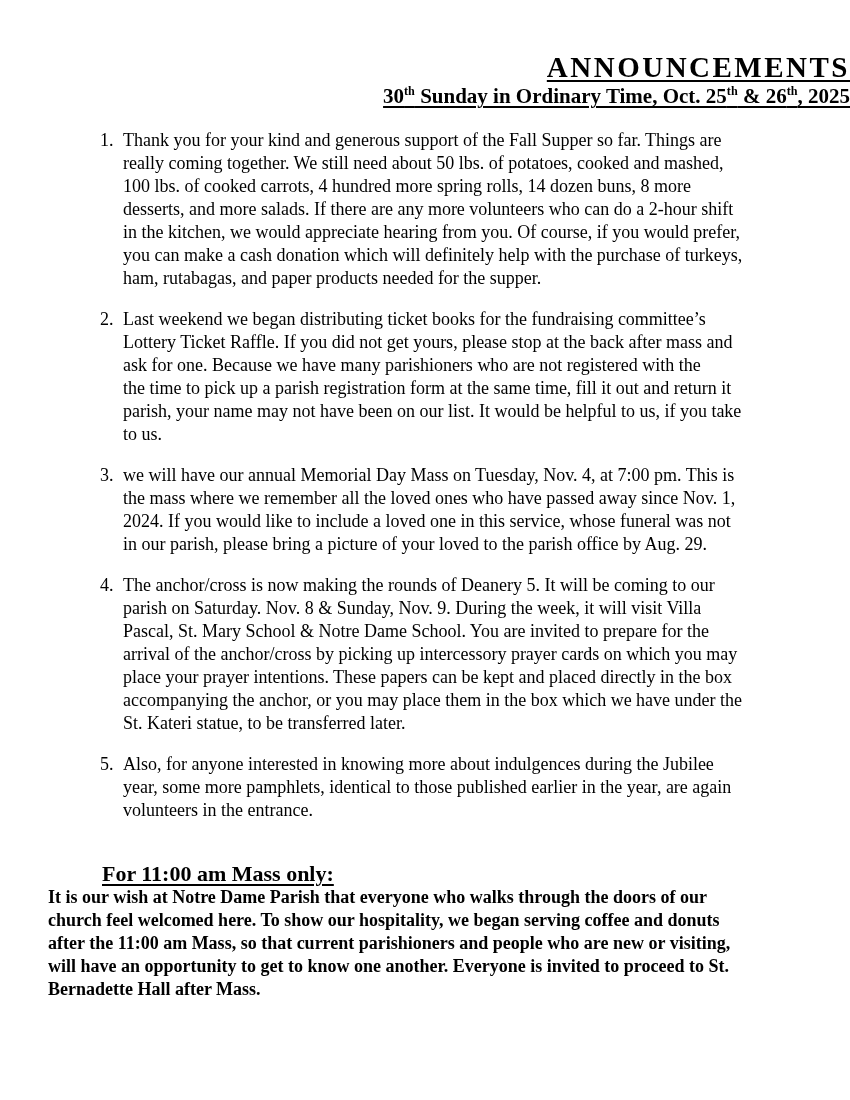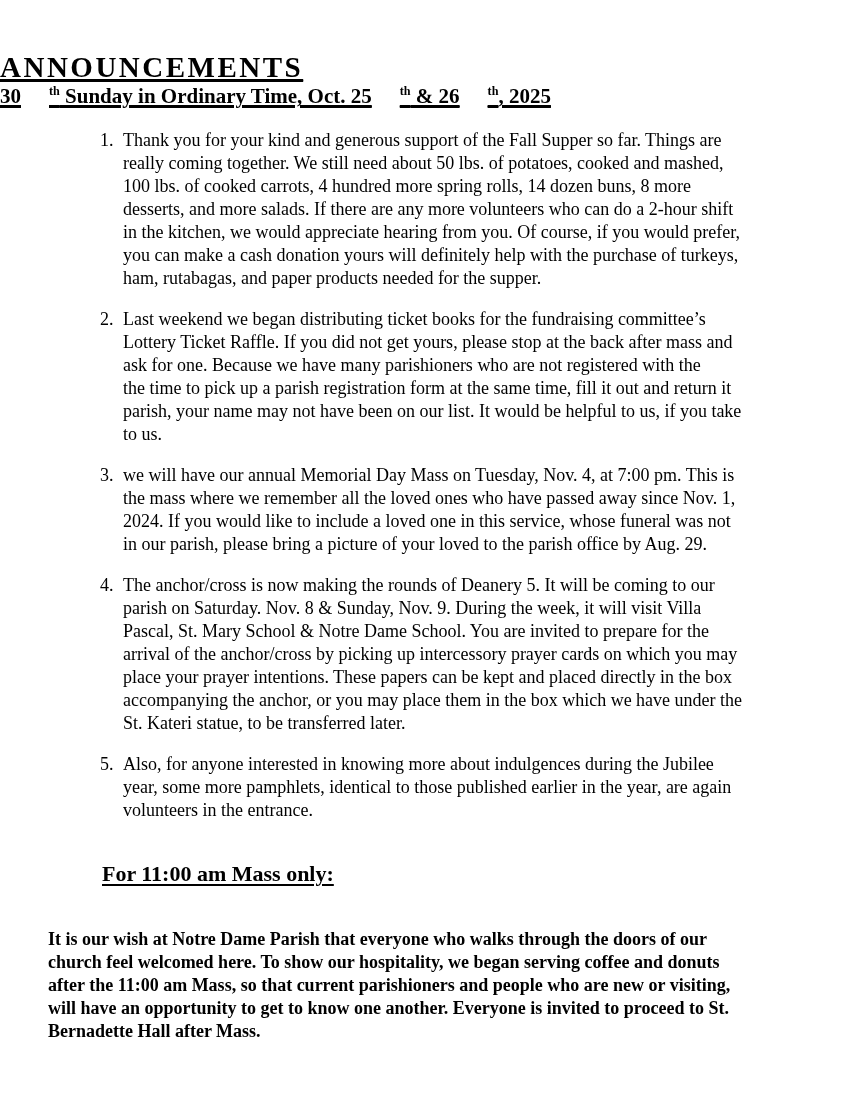--- a/index.html
+++ b/index.html
@@ -14,22 +14,21 @@
     background: #ffffff;
     color: #000000;
     font-family: "Liberation Serif", "DejaVu Serif", serif;
     overflow: hidden;
   }
   .header {
     position: absolute;
     top: 52px;
     left: 0;
     width: 100%;
-    text-align: left;
-    text-decoration: underline;
+    text-align: right;
   }
   .title {
     font-size: 29px;
     font-weight: bold;
     letter-spacing: 2.5px;
     line-height: 1.05;
     text-decoration: underline;
     text-decoration-thickness: 2px;
     text-underline-offset: 3px;
   }
@@ -39,21 +38,20 @@
     font-weight: bold;
     line-height: 1.1;
     text-decoration: underline;
     text-decoration-thickness: 2px;
     text-underline-offset: 3px;
   }
   sup {
     font-size: 58%;
     vertical-align: super;
     line-height: 0;
-    margin-left: 28px;
   }
   .list {
     position: absolute;
     left: 100px;
     top: 129px;
     width: 730px;
   }
   .item {
     display: flex;
     align-items: flex-start;
@@ -86,21 +84,20 @@
     text-underline-offset: 3px;
   }
   .footer-para {
     position: absolute;
     left: 48px;
     top: 886px;
     width: 780px;
     font-size: 18px;
     line-height: 23px;
     font-weight: bold;
-    margin-top: 42px;
   }
 </style>
 </head>
 <body>
 
 <div class="page">
 
   <div class="header">
     <div class="title">ANNOUNCEMENTS</div>
     <div class="subtitle">30<sup>th</sup> Sunday in Ordinary Time, Oct. 25<sup>th</sup> &amp; 26<sup>th</sup>, 2025</div>
@@ -109,21 +106,21 @@
   <div class="list">
 
     <div class="item">
       <span class="num">1.</span>
       <div class="text">
           <div class="ln">Thank you for your kind and generous support of the Fall Supper so far. Things are</div>
           <div class="ln">really coming together. We still need about 50 lbs. of potatoes, cooked and mashed,</div>
           <div class="ln">100 lbs. of cooked carrots, 4 hundred more spring rolls, 14 dozen buns, 8 more</div>
           <div class="ln">desserts, and more salads. If there are any more volunteers who can do a 2-hour shift</div>
           <div class="ln">in the kitchen, we would appreciate hearing from you. Of course, if you would prefer,</div>
-          <div class="ln">you can make a cash donation yours will definitely help with the purchase of turkeys,</div>
+          <div class="ln">you can make a cash donation which will definitely help with the purchase of turkeys,</div>
           <div class="ln">ham, rutabagas, and paper products needed for the supper.</div>
         </div>
     </div>
 
     <div class="item">
       <span class="num">2.</span>
       <div class="text">
           <div class="ln">Last weekend we began distributing ticket books for the fundraising committee’s</div>
           <div class="ln">Lottery Ticket Raffle. If you did not get yours, please stop at the back after mass and</div>
           <div class="ln">ask for one. Because we have many parishioners who are not registered with the</div>

